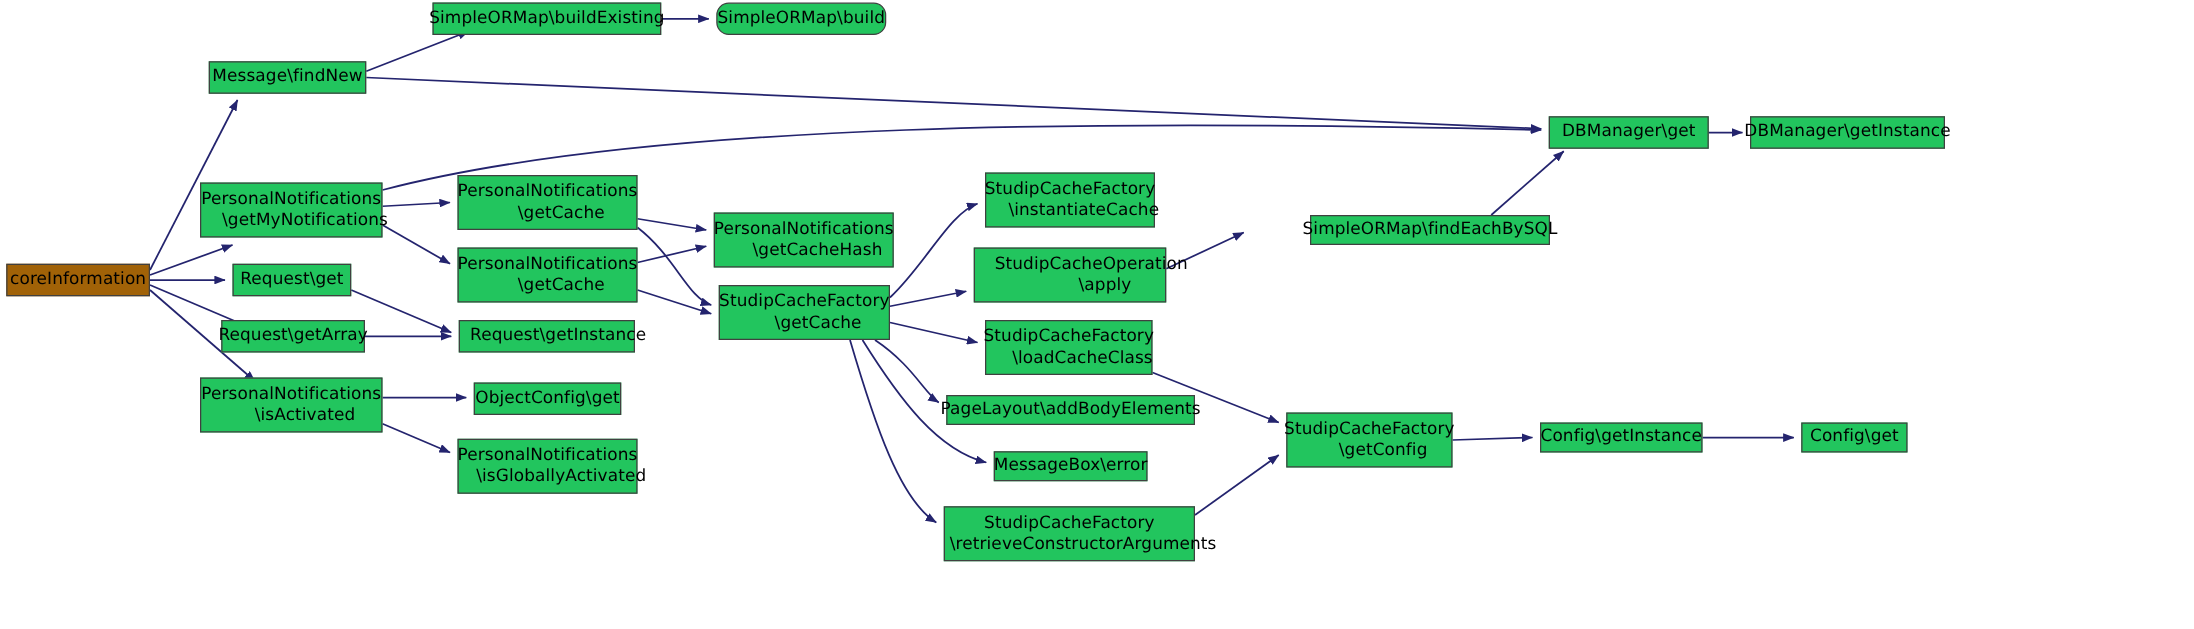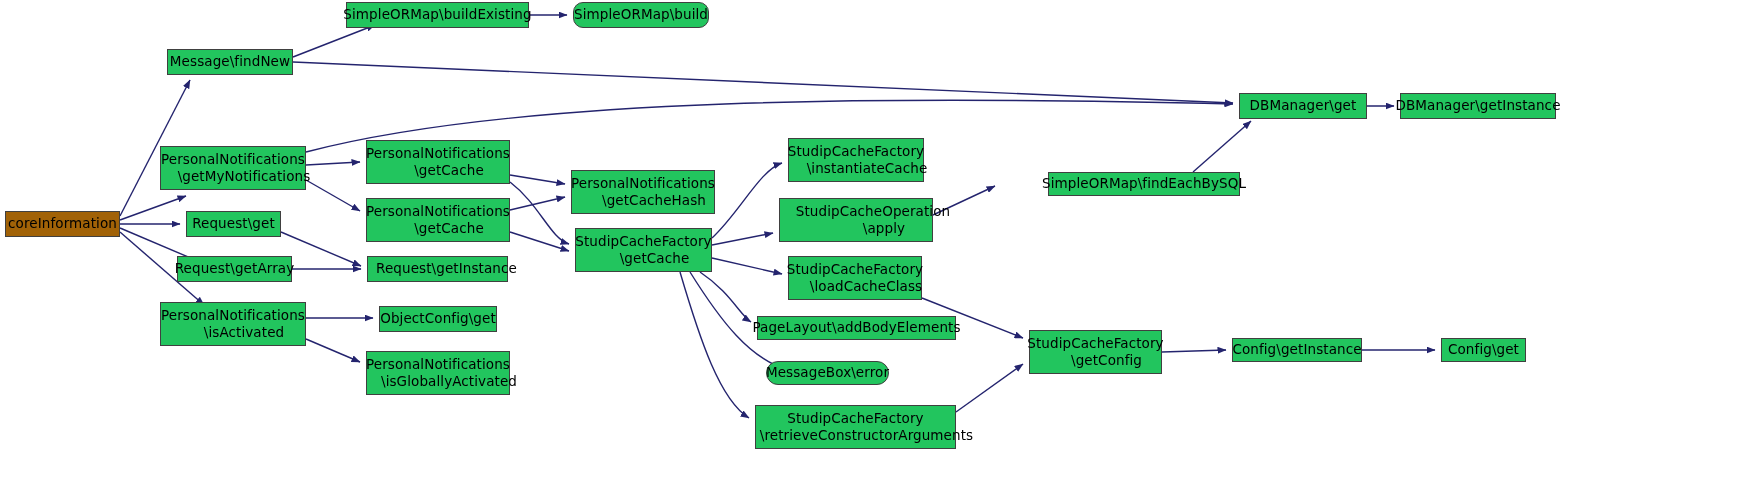--- a/index.html
+++ b/index.html
@@ -108,21 +108,21 @@
       <div class="node" style="left: 366px; top: 198px; width: 144px; height: 44px;"><span>PersonalNotifications</span><span class="line2">\getCache</span></div>
       <div class="node" style="left: 367px; top: 256px; width: 141px; height: 26px; padding-left: 18px;"><span>Request\getInstance</span></div>
       <div class="node" style="left: 379px; top: 306px; width: 118px; height: 26px; text-align: right;"><span>ObjectConfig\get</span></div>
       <div class="node" style="left: 366px; top: 351px; width: 144px; height: 44px;"><span>PersonalNotifications</span><span class="line2">\isGloballyActivated</span></div>
       <div class="node" style="left: 571px; top: 170px; width: 144px; height: 44px;"><span>PersonalNotifications</span><span class="line2">\getCacheHash</span></div>
       <div class="node" style="left: 575px; top: 228px; width: 137px; height: 44px;"><span>StudipCacheFactory</span><span class="line2">\getCache</span></div>
       <div class="node" style="left: 788px; top: 138px; width: 136px; height: 44px;"><span>StudipCacheFactory</span><span class="line2">\instantiateCache</span></div>
       <div class="node" style="left: 779px; top: 198px; width: 154px; height: 44px; padding-left: 34px;"><span>StudipCacheOperation</span><span class="line2">\apply</span></div>
       <div class="node" style="left: 788px; top: 256px; width: 134px; height: 44px;"><span>StudipCacheFactory</span><span class="line2">\loadCacheClass</span></div>
       <div class="node" style="left: 757px; top: 316px; width: 199px; height: 24px;"><span>PageLayout\addBodyElements</span></div>
-      <div class="node" style="left: 766px; top: 361px; width: 123px; height: 24px; border-radius: 12px;"><span>MessageBox\error</span></div>
+      <div class="node" style="left: 795px; top: 361px; width: 123px; height: 24px;"><span>MessageBox\error</span></div>
       <div class="node" style="left: 755px; top: 405px; width: 201px; height: 44px;"><span>StudipCacheFactory</span><span class="line2">\retrieveConstructorArguments</span></div>
       <div class="node" style="left: 1001px; top: 172px; width: 192px; height: 24px; margin-left: 47px;"><span>SimpleORMap\findEachBySQL</span></div>
       <div class="node" style="left: 1029px; top: 330px; width: 133px; height: 44px;"><span>StudipCacheFactory</span><span class="line2">\getConfig</span></div>
       <div class="node" style="left: 1239px; top: 93px; width: 128px; height: 26px;"><span>DBManager\get</span></div>
       <div class="node" style="left: 1400px; top: 93px; width: 156px; height: 26px;"><span>DBManager\getInstance</span></div>
       <div class="node" style="left: 1232px; top: 338px; width: 130px; height: 24px;"><span>Config\getInstance</span></div>
       <div class="node" style="left: 1441px; top: 338px; width: 85px; height: 24px;"><span>Config\get</span></div>
     </div>
 </div>
 

